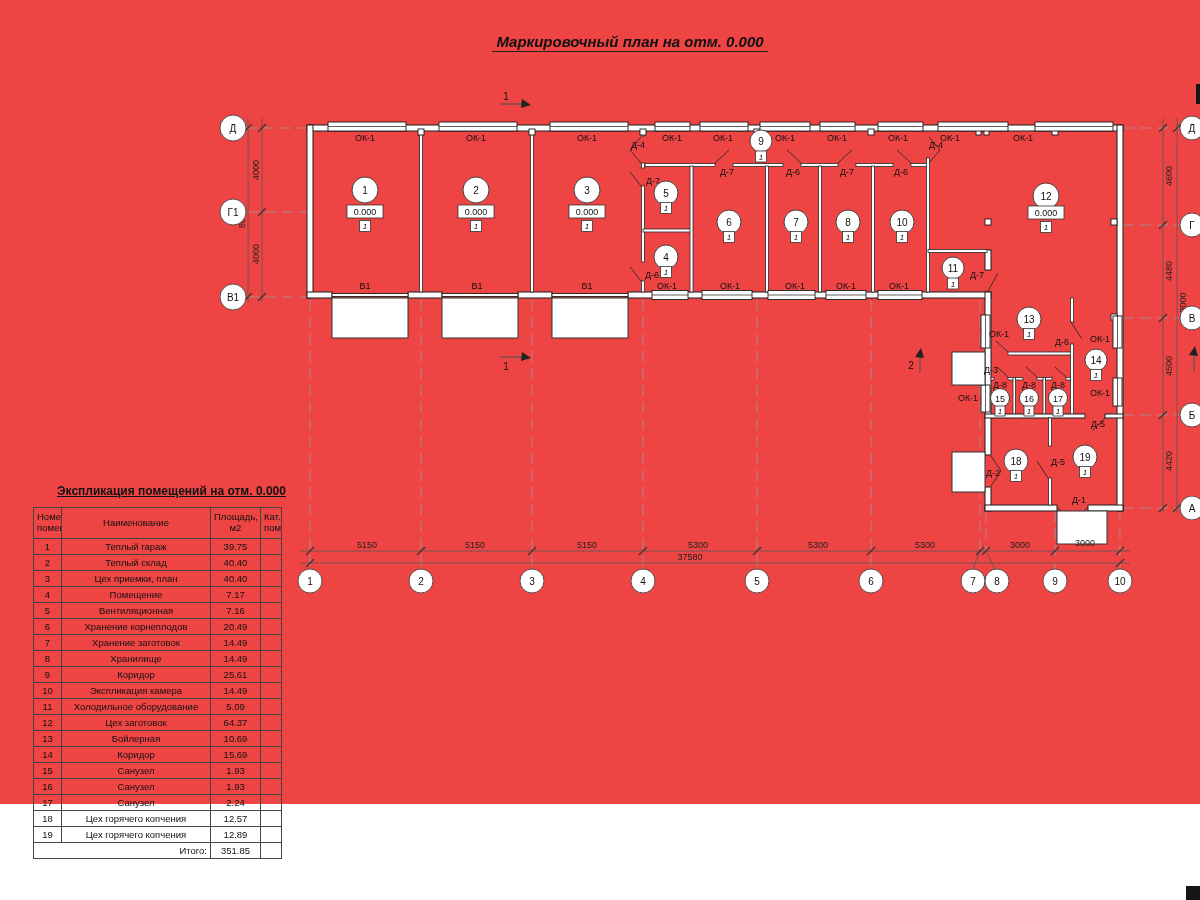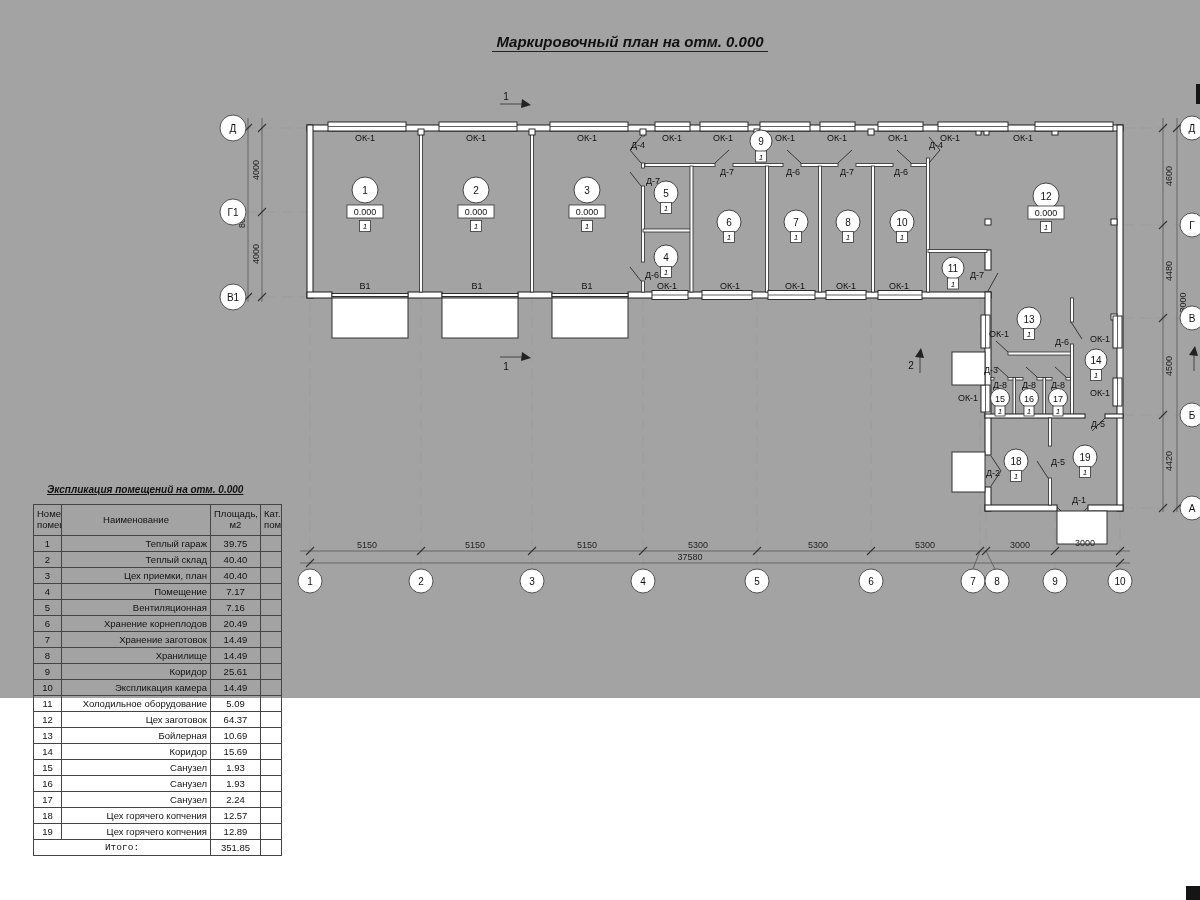--- a/index.html
+++ b/index.html
@@ -1,17 +1,17 @@
 <!DOCTYPE html>
 <html><head>
 <meta charset="utf-8">
 <style>
   html,body{margin:0;padding:0;background:#fff;width:1200px;height:900px;overflow:hidden;
     font-family:"Liberation Sans",sans-serif;color:#111;}
-  #stage{position:absolute;left:0;top:0;width:1200px;height:698px;background:#a3a3a3;}
+  #stage{position:absolute;left:0;top:0;width:1200px;height:804px;background:#ef4444;}
   #plan-svg{position:absolute;left:0;top:0;}
   
   .wall{fill:#fdfdfd;stroke:#1c1c1c;stroke-width:1;}
   .thin{fill:#fdfdfd;stroke:#2a2a2a;stroke-width:0.8;}
   .leaf{stroke:#2a2a2a;stroke-width:0.9;fill:none;}
   .win{fill:#fff;stroke:#1c1c1c;stroke-width:0.9;}
   .winline{stroke:#1c1c1c;stroke-width:0.7;}
   .porch{fill:#fff;stroke:#333;stroke-width:1;}
   .axis{stroke:#999;stroke-width:0.8;stroke-dasharray:11 6;fill:none;}
   .dimline{stroke:#555;stroke-width:0.8;fill:none;}
@@ -29,31 +29,31 @@
   .mark{font-size:8px;font-style:italic;}
   .btxt{font-size:10px;}
   .sec{font-size:10px;}
   .secarrow{fill:#222;}
   
   #main-title{position:absolute;left:0;top:33px;width:1260px;text-align:center;}
   #main-title span{font-size:15px;font-style:italic;font-weight:bold;
     border-bottom:1px solid #222;padding:0 4px 1px 4px;}
   
   #schedule{position:absolute;left:33px;top:484px;width:252px;}
-  #schedule-title{font-size:10px;font-style:italic;font-weight:bold;text-decoration:underline;
-    margin:0 0 9px 14px;white-space:nowrap;}
+  #schedule-title{font-size:12px;font-weight:bold;text-decoration:underline;
+    margin:0 0 9px 24px;white-space:nowrap;}
   table.sched{border-collapse:collapse;table-layout:fixed;width:248px;}
   table.sched th,table.sched td{border:1px solid #444;padding:0 3px;overflow:hidden;
     white-space:nowrap;}
   table.sched th{font-weight:normal;font-size:9.5px;height:30px;text-align:center;
     white-space:pre-line;line-height:1.15;}
   table.sched td{font-size:9.5px;height:15px;}
   td.c,th.c{text-align:center;}
-  td.l{text-align:right;}
-  td.r{text-align:center;font-family:Liberation Mono, monospace;}
+  td.l{text-align:center;}
+  td.r{text-align:right;}
   col.w-num{width:28px;}col.w-name{width:149px;}col.w-area{width:50px;}col.w-cat{width:21px;}
   .artifact{position:absolute;background:#151515;}
 </style>
 </head>
 <body>
 
 <div id="stage">
 
   <div id="main-title">
     <span>Маркировочный план на отм. 0.000</span>

